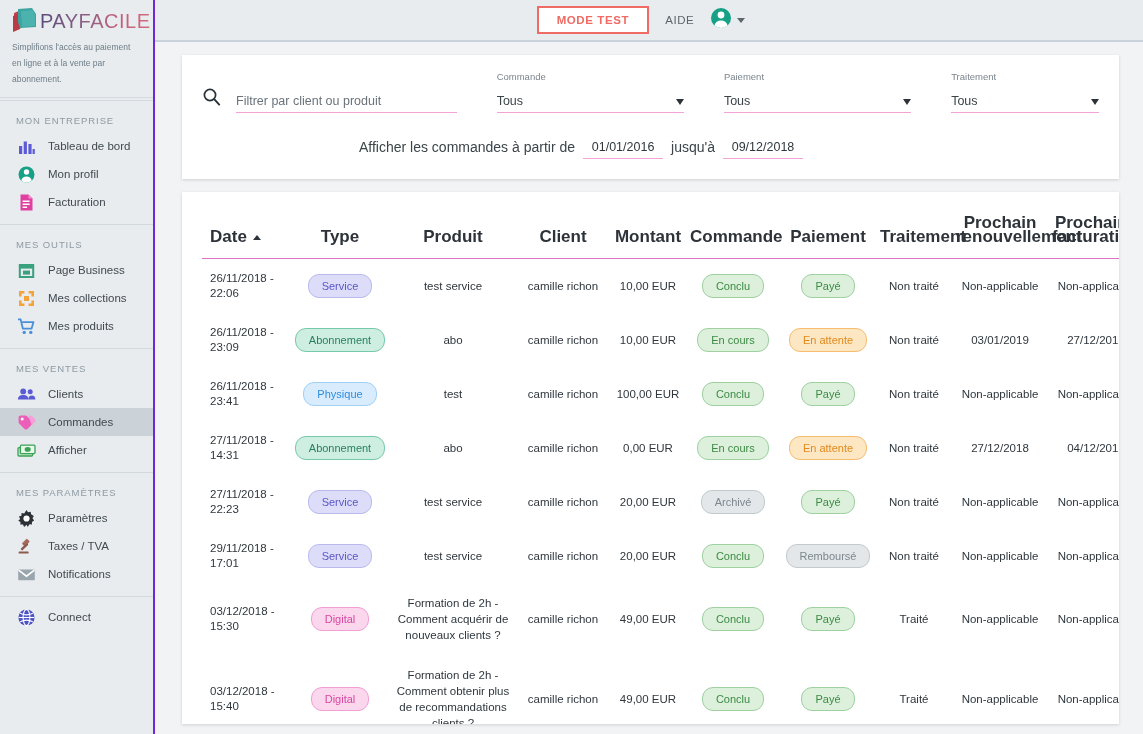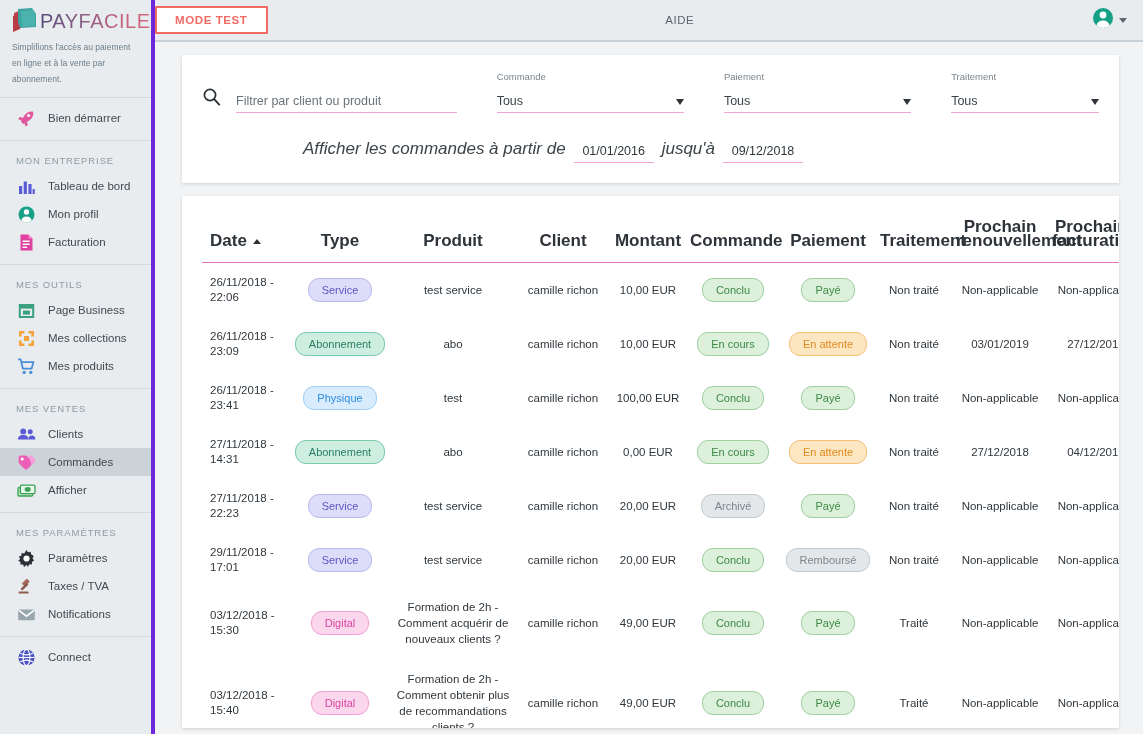--- a/index.html
+++ b/index.html
@@ -8,21 +8,21 @@
     font-family: "Liberation Sans", sans-serif;
     background: #f2f3f4;
     overflow: hidden;
   }
   #app { position: relative; width: 1143px; height: 734px; display: flex; }
 
   
   #sidebar {
     width: 155px; height: 734px;
     background: #e8ecef;
-    border-right: 4px solid #6d28d9;
+    border-right: 2px solid #6d28d9;
     flex: 0 0 155px;
     display: flex; flex-direction: column;
     overflow: hidden;
   }
   .logo-block { padding: 6px 10px 8px 12px; }
   .logo-row { display: flex; align-items: center; height: 30px; }
   .logo-mark { width: 30px; height: 28px; flex: 0 0 30px; position: relative; }
   .logo-word {
     font-size: 20px; letter-spacing: .5px; font-weight: 400;
     margin-left: -2px;
@@ -46,21 +46,21 @@
   }
   .side-item.active { background: #ccd3d8; }
   .side-item .ic { width: 20px; height: 20px; flex: 0 0 20px; display:flex; align-items:center; justify-content:center; }
   .side-item .lbl { font-size: 11.5px; color: #414a50; }
 
   
   #main { flex: 1 1 auto; height: 734px; position: relative; background: #f2f3f4; overflow: hidden; }
   #topbar {
     height: 42px; background: #e8ecef;
     border-bottom: 2px solid #c9d2da;
-    display: flex; align-items: center; justify-content: space-between;
+    display: flex; align-items: center; justify-content: center;
     padding-right: 16px; gap: 16px;
   }
   #mode-test {
     border: 2px solid #ef6b63; color: #ef6b63;
     font-size: 11.5px; letter-spacing: .6px; font-weight: 600;
     padding: 6px 18px; background: #fff; cursor: pointer;
   }
   #aide { font-size: 11.5px; letter-spacing: .6px; color: #5c666d; cursor: pointer; font-weight:400; }
   .acct { display: flex; align-items: center; gap: 5px; cursor: pointer; }
   .caret { width: 0; height: 0; border-left: 4.5px solid transparent; border-right: 4.5px solid transparent; border-top: 5.5px solid #5c666d; }
@@ -85,21 +85,21 @@
     color: #3b4449; background: transparent; padding: 0 0 4px 0;
     font-family: "Liberation Sans", sans-serif;
   }
   .underline-field input::placeholder { color: #6a737a; }
   .sel-block { width: 228px; margin-left: 40px; }
   .sel-label { font-size: 9.5px; color: #7b858c; margin-bottom: 5px; }
   .sel-inner { display: flex; align-items: flex-end; justify-content: space-between; width: 100%; }
   .sel-caret { width:0;height:0;border-left:4px solid transparent;border-right:4px solid transparent;border-top:6px solid #2d3338; margin-bottom:7px; }
 
   .date-row { display: flex; align-items: flex-end; justify-content: flex-end; margin-top: 26px; padding-right: 288px; gap: 0; }
-  .date-lbl { font-size: 17px; color: #3b4449; padding-bottom: 4px; font-style: italic; }
+  .date-lbl { font-size: 14px; color: #3b4449; padding-bottom: 4px; }
   .date-field {
     border-bottom: 1.4px solid #f3a3d6; width: 80px; text-align: center;
     font-size: 12.5px; color: #2f383d; padding: 0 0 4px 0; margin: 0 8px; cursor: pointer;
   }
 
   
   #table-card { padding: 0 20px; height: 532px; overflow: hidden; }
   table { width: 100%; border-collapse: collapse; table-layout: fixed; }
   thead th {
     font-size: 17px; color: #2d3339; font-weight: 700;
@@ -149,31 +149,20 @@
             <path d="M6 2 L20 1 L24 7 L24 20 L8 21 L6 15 Z" fill="#3ba3a0"></path>
             <path d="M9 4 L21 3 L23 8 L23 19 L10 20 Z" fill="#4bb2ae"></path>
           </svg>
         </span>
         <span class="logo-word">PAYFACILE</span>
       </div>
       <div class="logo-tag">Simplifions l'accès au paiement en ligne et à la vente par abonnement.</div>
     </div>
     <div class="side-sep"></div>
     <div id="side-groups">
-        <div class="side-group">
-          <div class="side-item">
-            <span class="ic">
-              <svg width="19" height="19" viewBox="0 0 19 19">
-                <path d="M15.8 2.6c-3.4-.5-6.3 1-8.3 3.7L5.9 8.9 3.4 8.1c-.4-.1-.8 0-1 .3l-.9 1.2c-.2.3 0 .7.3.8l2.5.8-.4 1.3 2.4 2.4 1.3-.4.8 2.5c.1.3.5.5.8.3l1.2-.9c.3-.2.4-.6.3-1l-.8-2.5 2.6-1.6c2.7-2 4.2-4.9 3.7-8.3z" fill="#e0599d"></path>
-                <circle cx="11.6" cy="6.6" r="1.5" fill="#fff"></circle>
-              </svg>
-            </span>
-            <span class="lbl">Bien démarrer</span>
-          </div>
-        </div>
         <div class="side-sep"></div>
         <div class="side-group">
           <div class="side-head">MON ENTREPRISE</div>
           <div class="side-item">
             <span class="ic">
               <svg width="19" height="19" viewBox="0 0 19 19">
                 <rect x="2" y="9" width="3.2" height="8" fill="#5b5bd6"></rect>
                 <rect x="6.7" y="4.5" width="3.2" height="12.5" fill="#5b5bd6"></rect>
                 <rect x="11.4" y="7" width="3.2" height="10" fill="#5b5bd6"></rect>
                 <rect x="15.6" y="12" width="2.2" height="5" fill="#5b5bd6"></rect>

